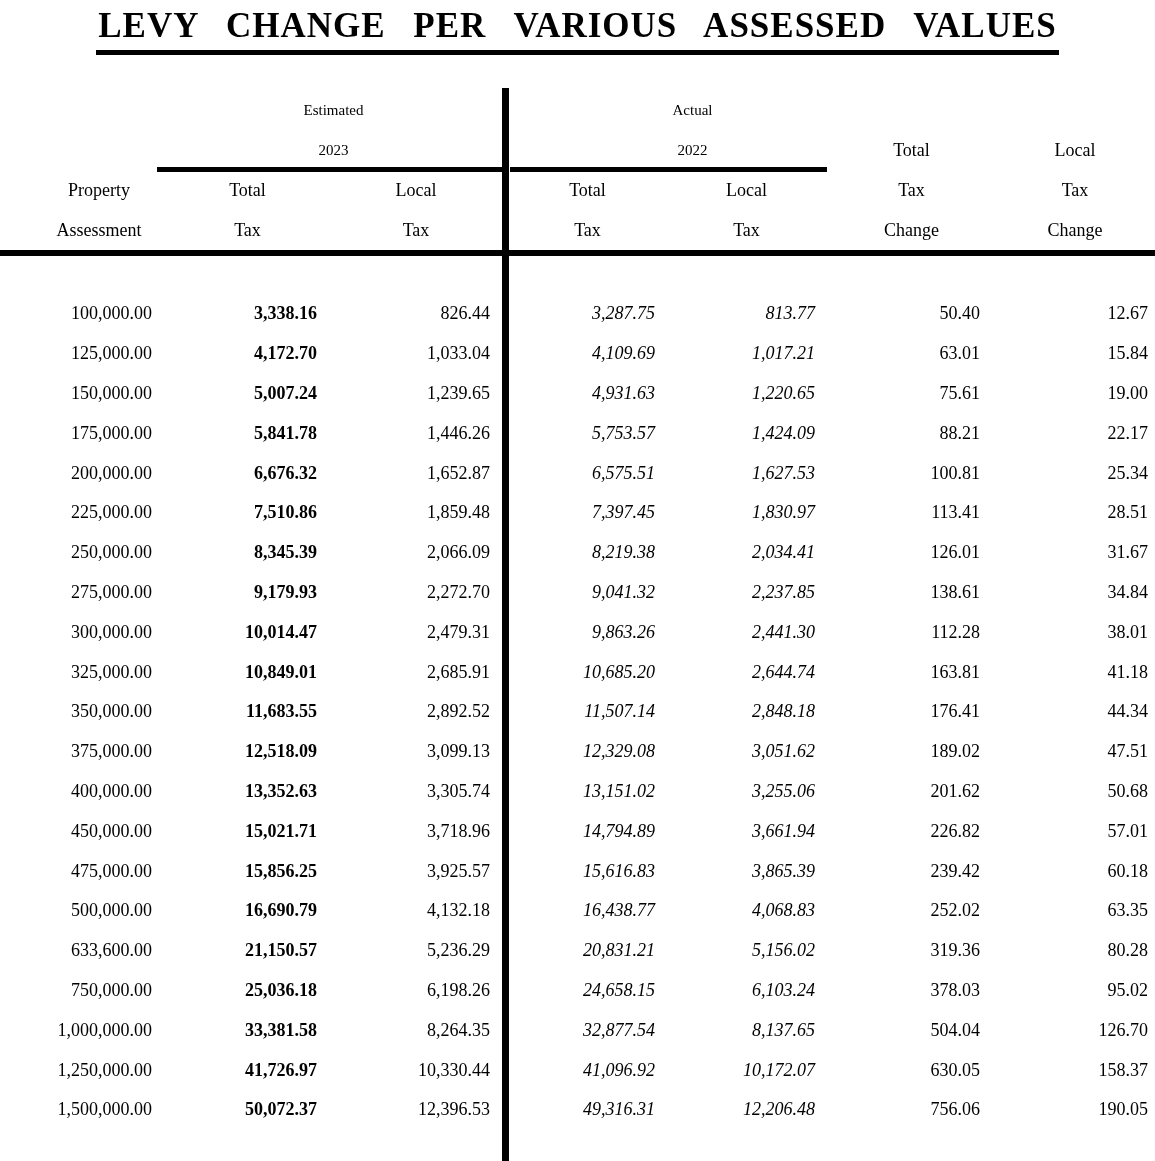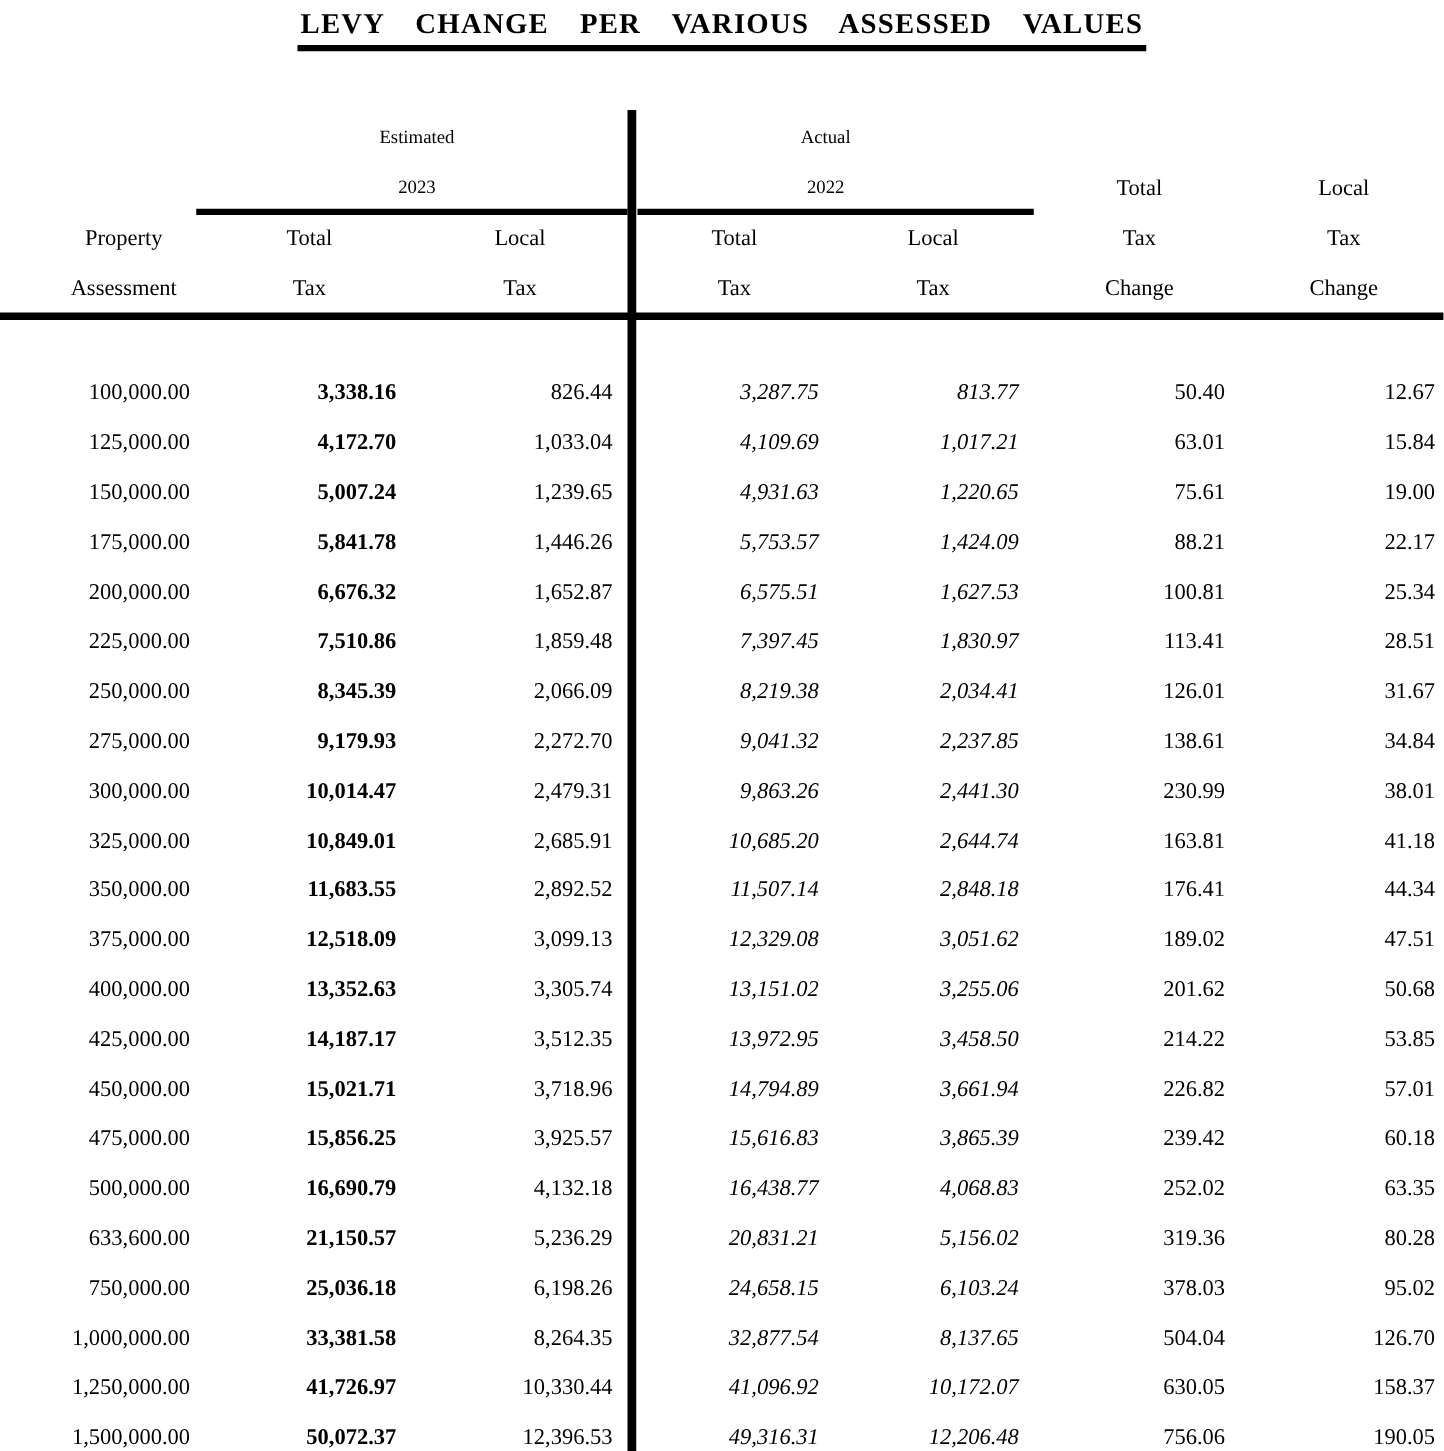--- a/index.html
+++ b/index.html
@@ -15,21 +15,21 @@
 
   
   .title-wrap {
     position: absolute;
     top: 6px; left: 0;
     width: 100%;
     text-align: center;
   }
   .title {
     display: inline-block;
-    font-size: 23px;
+    font-size: 35px;
     font-weight: bold;
     letter-spacing: 1px;
     word-spacing: 18px;
     border-bottom: 5px solid #000;
     padding: 0 2px 4px 2px;
     white-space: nowrap;
   }
 
   
   .hdr { position: absolute; text-align: center; font-size: 18px; line-height: 40px; }
@@ -65,21 +65,21 @@
 <div id="page">
 
   <div class="title-wrap">
     <span class="title">LEVY CHANGE PER VARIOUS ASSESSED VALUES</span>
   </div>
 
   <div class="hdr bold" style="left:165px; top:90px; width:337px;">
     <div>Estimated</div>
     <div>2023</div>
   </div>
-  <div class="hdr bold" style="left:502px; top:90px; width:317px;">
+  <div class="hdr bold" style="left:534px; top:90px; width:317px;">
     <div>Actual</div>
     <div>2022</div>
   </div>
 
   <div class="rule" style="left:157px; top:167px; width:345px; height:5px;"></div>
   <div class="rule" style="left:510px; top:167px; width:317px; height:5px;"></div>
 
   <div class="hdr" style="left:0; top:170px; width:140px;margin-left:29px;">
     <div>Property</div>
     <div>Assessment</div>
@@ -187,21 +187,21 @@
       <span>2,237.85</span>
       <span>138.61</span>
       <span>34.84</span>
     </div>
       <div class="trow">
       <span>300,000.00</span>
       <span>10,014.47</span>
       <span>2,479.31</span>
       <span>9,863.26</span>
       <span>2,441.30</span>
-      <span>230.99</span>
+      <span>112.28</span>
       <span>38.01</span>
     </div>
       <div class="trow">
       <span>325,000.00</span>
       <span>10,849.01</span>
       <span>2,685.91</span>
       <span>10,685.20</span>
       <span>2,644.74</span>
       <span>163.81</span>
       <span>41.18</span>
@@ -227,29 +227,20 @@
       <div class="trow">
       <span>400,000.00</span>
       <span>13,352.63</span>
       <span>3,305.74</span>
       <span>13,151.02</span>
       <span>3,255.06</span>
       <span>201.62</span>
       <span>50.68</span>
     </div>
       <div class="trow">
-      <span>425,000.00</span>
-      <span>14,187.17</span>
-      <span>3,512.35</span>
-      <span>13,972.95</span>
-      <span>3,458.50</span>
-      <span>214.22</span>
-      <span>53.85</span>
-    </div>
-      <div class="trow">
       <span>450,000.00</span>
       <span>15,021.71</span>
       <span>3,718.96</span>
       <span>14,794.89</span>
       <span>3,661.94</span>
       <span>226.82</span>
       <span>57.01</span>
     </div>
       <div class="trow">
       <span>475,000.00</span>

